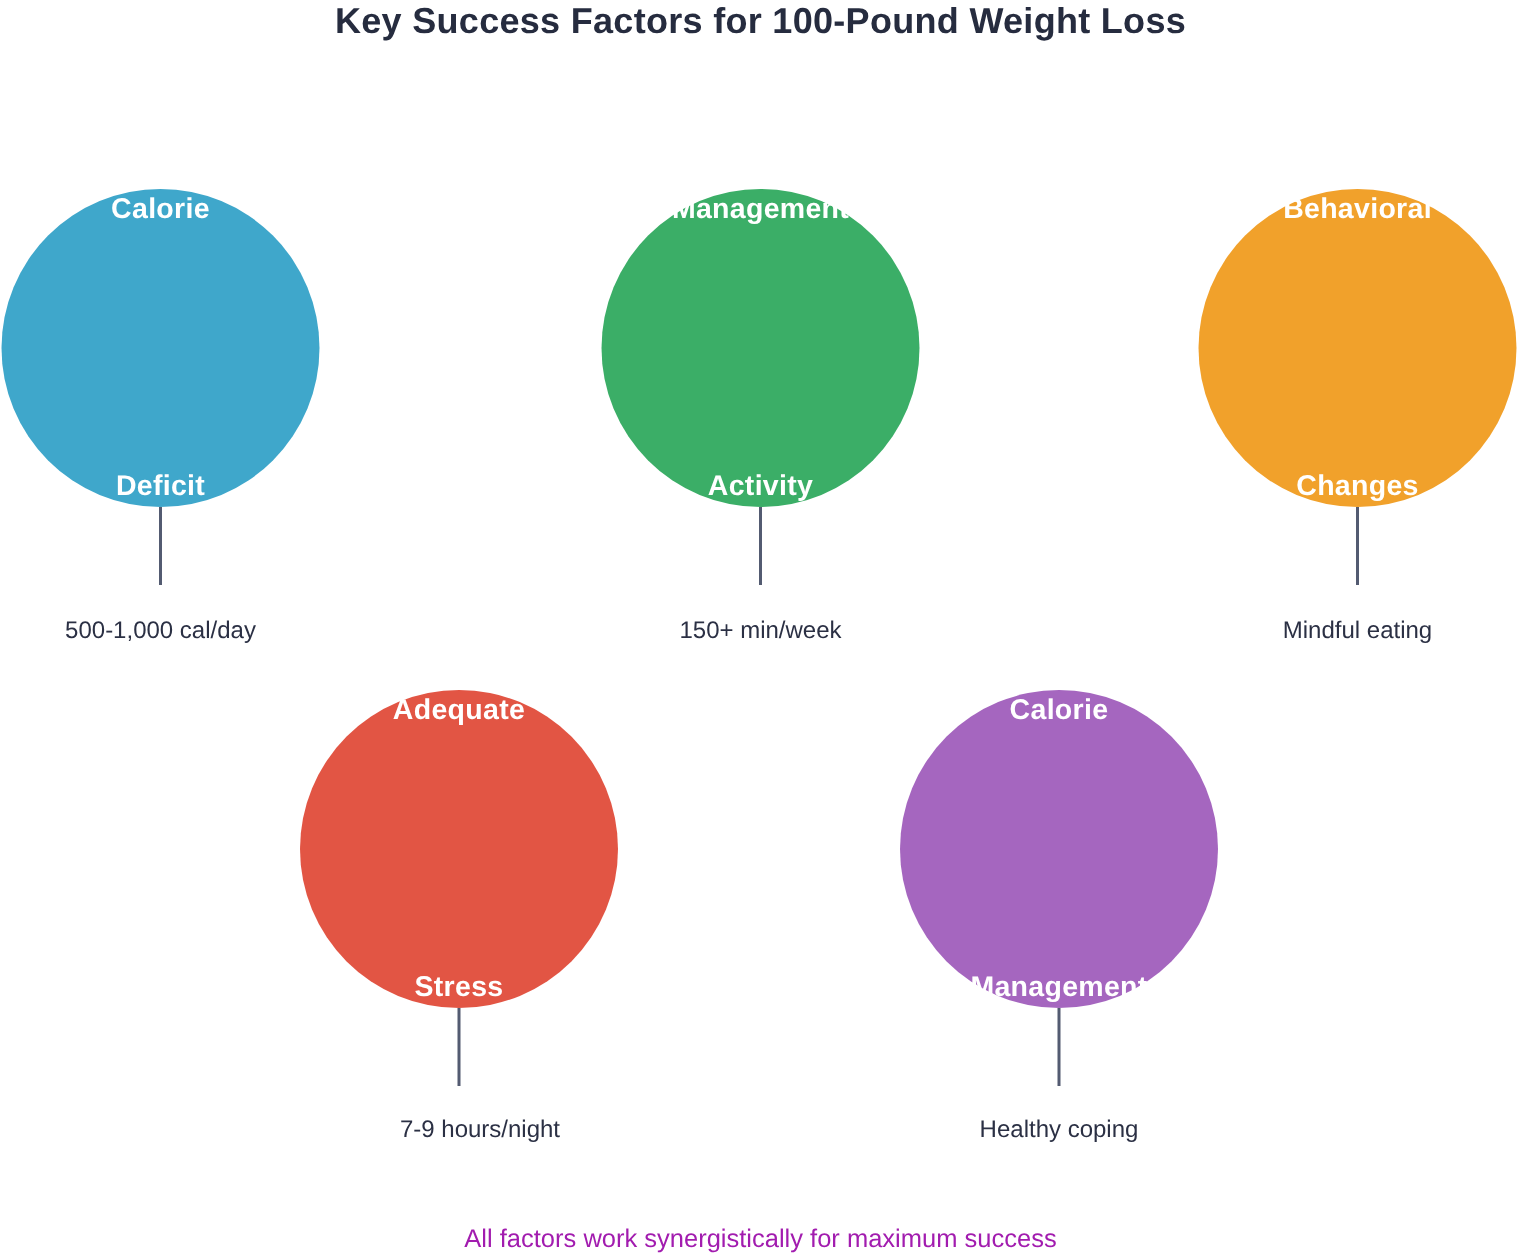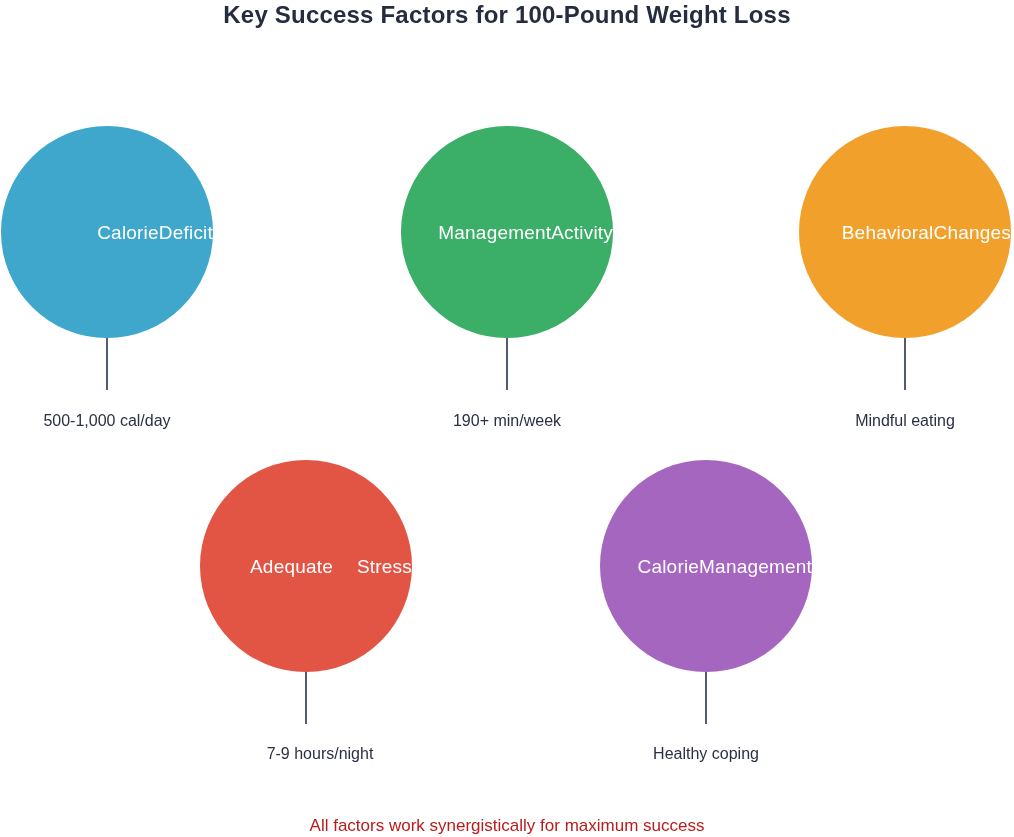--- a/index.html
+++ b/index.html
@@ -25,27 +25,27 @@
     font-weight: bold;
     color: #262C3F;
     letter-spacing: 0.2px;
   }
   .circle {
     position: absolute;
     width: 212px;
     height: 212px;
     border-radius: 50%;
     display: flex;
-    flex-direction: row;
+    flex-direction: column;
     align-items: center;
-    justify-content: flex-end;
+    justify-content: space-between;
     text-align: center;
     color: #ffffff;
     font-size: 19px;
-    font-weight: normal;
+    font-weight: bold;
     line-height: 27px;
     letter-spacing: 0.2px;
   }
   .stem {
     position: absolute;
     width: 2px;
     height: 52px;
     background: #535B71;
   }
   .detail {
@@ -55,21 +55,21 @@
     font-size: 16px;
     color: #2B3044;
   }
   .footer-note {
     position: absolute;
     top: 816px;
     left: 0;
     width: 100%;
     text-align: center;
     font-size: 17px;
-    color: #b91c1c;
+    color: #a21caf;
   }
   
   .c1 { left: 1px;   top: 126px; }
   .c2 { left: 401px; top: 126px; }
   .c3 { left: 799px; top: 126px; }
   .c4 { left: 200px; top: 460px; gap: 24px; }
   .c5 { left: 600px; top: 460px; }
 
   .s1 { left: 106px; top: 338px; }
   .s2 { left: 506px; top: 338px; }
@@ -95,21 +95,21 @@
     <span>Deficit</span>
   </div>
   <div class="stem s1"></div>
   <div class="detail d1">500-1,000 cal/day</div>
 
   <div class="circle c2" style="background-color: rgb(59, 174, 103);">
     <span>Management</span>
     <span>Activity</span>
   </div>
   <div class="stem s2"></div>
-  <div class="detail d2">190+ min/week</div>
+  <div class="detail d2">150+ min/week</div>
 
   <div class="circle c3" style="background-color: rgb(241, 161, 43);">
     <span>Behavioral</span>
     <span>Changes</span>
   </div>
   <div class="stem s3"></div>
   <div class="detail d3">Mindful eating</div>
 
   <div class="circle c4" style="background-color: rgb(226, 85, 68);">
     <span>Adequate</span>

